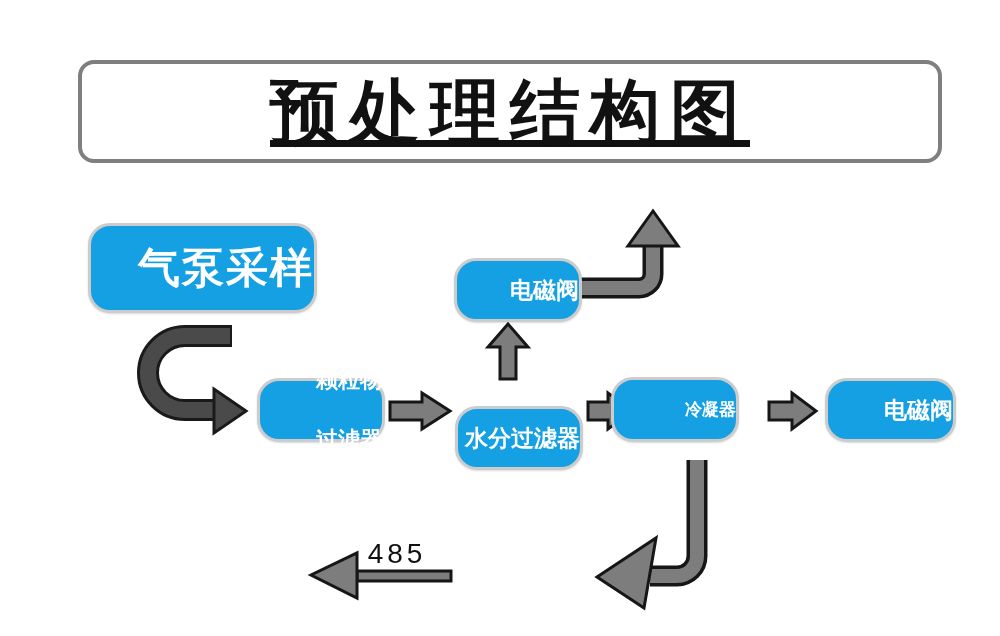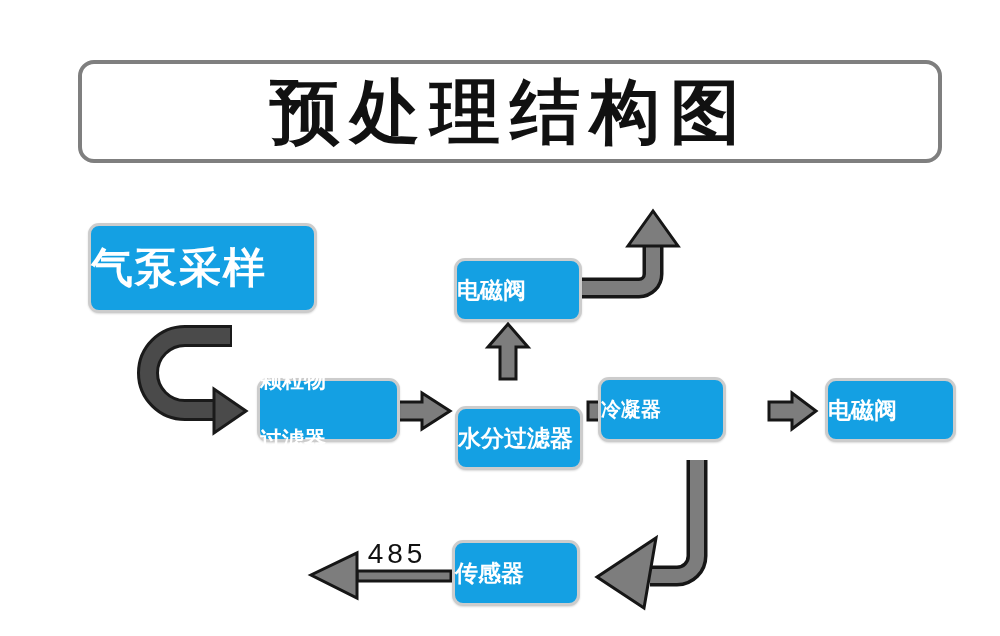--- a/index.html
+++ b/index.html
@@ -8,35 +8,35 @@
     font-family:"Liberation Sans","DejaVu Sans",sans-serif;
   }
   
   .title-box{
     position:absolute;left:78px;top:60px;width:864px;height:103px;
     box-sizing:border-box;border:4px solid var(--title-border);border-radius:16px;
     background:#ffffff;display:flex;align-items:center;justify-content:center;
   }
   .title-text{
     font-size:70px;font-weight:900;color:var(--title-text);
-    letter-spacing:10px;line-height:1;white-space:nowrap;
+    letter-spacing:10px;line-height:1;white-space:nowrap;text-decoration:underline;
   }
   
   .node{
     position:absolute;box-sizing:border-box;
-    background:var(--node-fill);border:3px solid var(--node-border);border-radius:11px;
-    display:flex;flex-direction:column;align-items:flex-start;justify-content:center;
+    background:var(--node-fill);border:3px solid var(--node-border);border-radius:22px;
+    display:flex;flex-direction:column;align-items:flex-end;justify-content:center;
     color:#ffffff;font-weight:bold;text-align:center;white-space:nowrap;
     box-shadow:0 1px 2px rgba(0,0,0,0.15);
   }
   .node-pump       {left:88px; top:223px;width:229px;height:90px;font-size:42px;letter-spacing:2px;}
-  .node-particulate{left:257px;top:378px;width:143px;height:64px;font-size:22px;line-height:28px;gap:32px;}
+  .node-particulate{left:257px;top:378px;width:128px;height:64px;font-size:22px;line-height:28px;gap:32px;}
   .node-moisture   {left:455px;top:378px;width:128px;height:64px;font-size:23px;margin-top:28px;}
   .node-sol-top    {left:454px;top:258px;width:128px;height:64px;font-size:23px;}
-  .node-condenser  {left:598px;top:377px;width:128px;height:65px;font-size:20px;}
+  .node-condenser  {left:611px;top:377px;width:128px;height:65px;font-size:17px;}
   .node-sol-right  {left:825px;top:378px;width:131px;height:64px;font-size:23px;}
   .node-sensor     {left:452px;top:540px;width:128px;height:66px;font-size:23px;}
   .node-datalogger {left:177px;top:540px;width:128px;height:66px;font-size:21px;}
   
   .arrows{position:absolute;left:0;top:0;width:1000px;height:636px;}
   .outline-dark {stroke:var(--outline-dark);fill:none;}
   .outline-gray {stroke:var(--outline);fill:none;}
   .pipe-dark {stroke:var(--arrow-dark);fill:none;}
   .pipe-gray {stroke:var(--arrow-gray);fill:none;}
   .head-dark {fill:var(--arrow-dark);stroke:var(--outline-dark);stroke-width:3;}
@@ -117,20 +117,17 @@
   </div>
 
   <div class="node node-condenser">
     <span>冷凝器</span>
   </div>
 
   <div class="node node-sol-right">
     <span>电磁阀</span>
   </div>
 
-  <div class="node node-sensor">
-    <span>传感器</span>
-  </div>
 
 
   <div class="bus-label">485</div>
 
 </div>
 
 </body></html>

